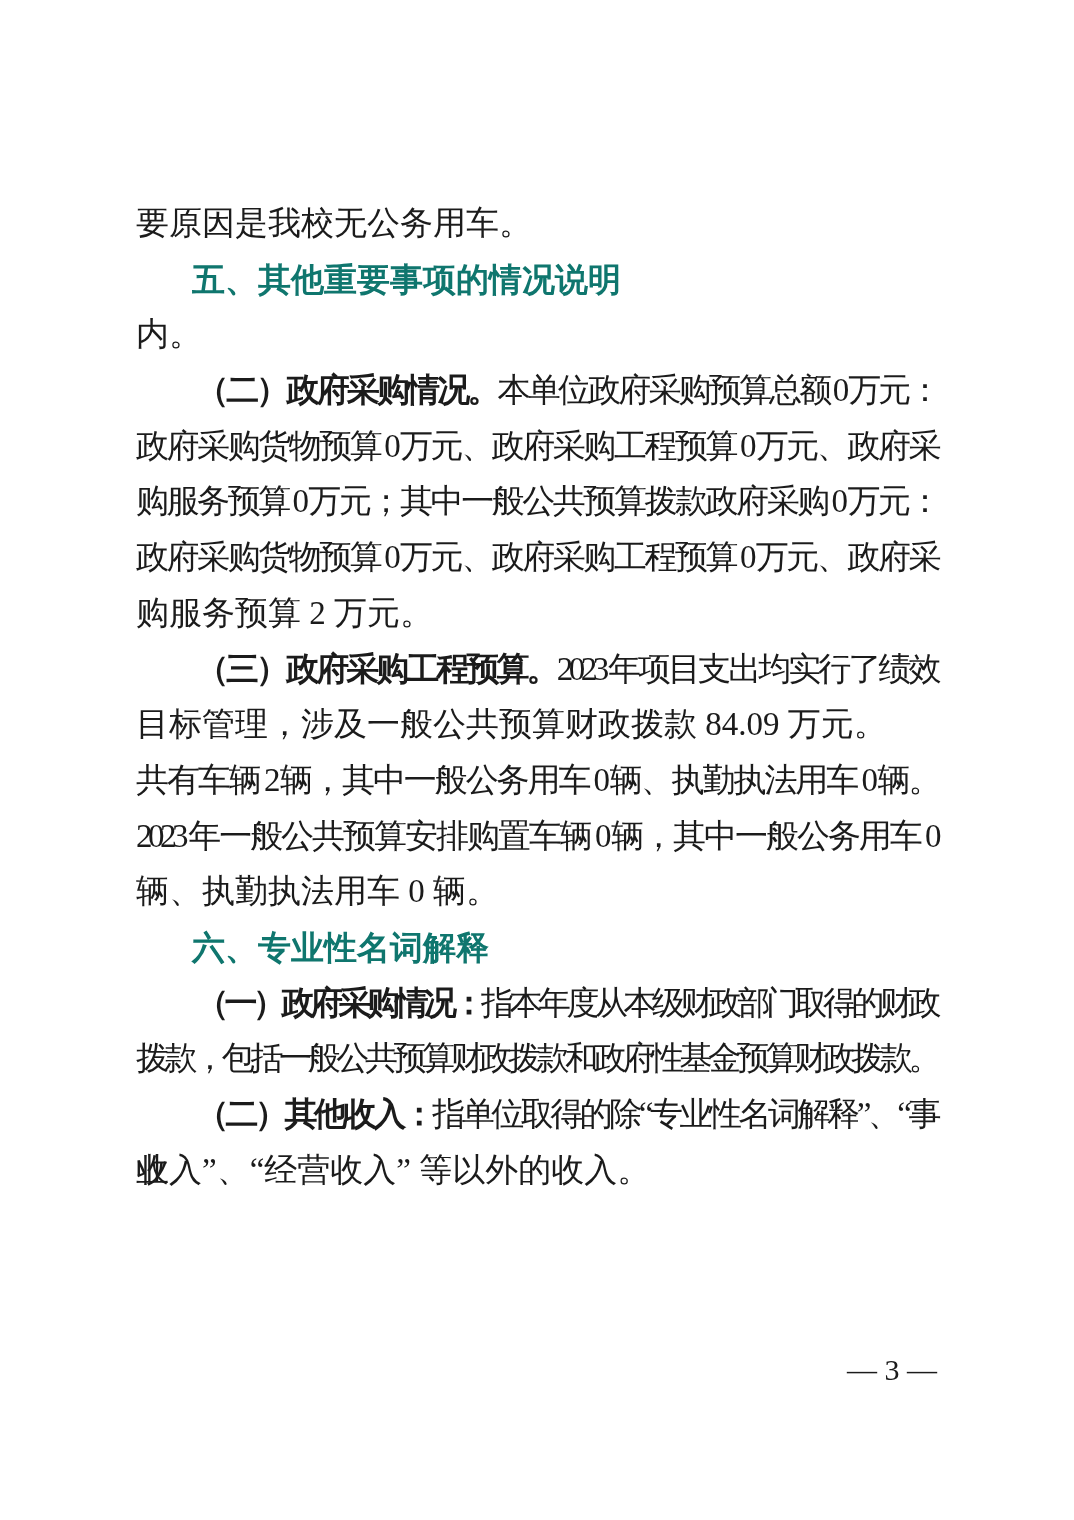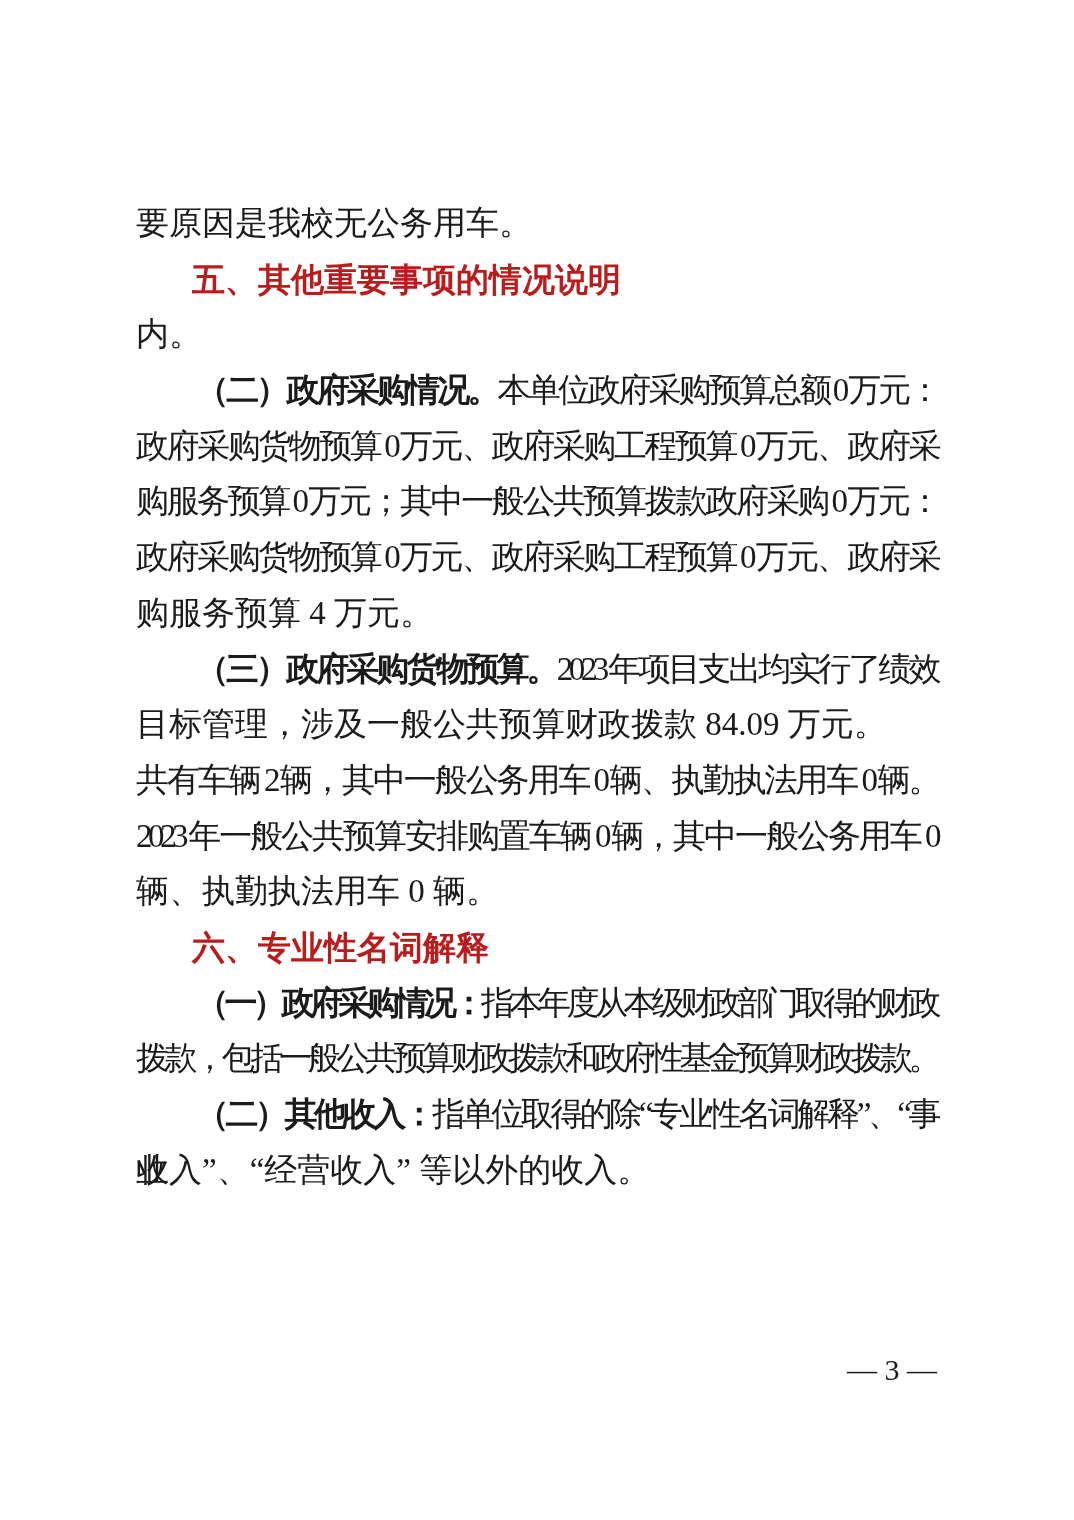--- a/index.html
+++ b/index.html
@@ -29,21 +29,21 @@
     white-space: pre-wrap;
     overflow: visible;
   }
   .line.body {
     font-family: "Liberation Serif", "DejaVu Serif", serif;
     font-weight: 400;
   }
   .line.heading {
     font-family: "Liberation Sans", "DejaVu Sans", sans-serif;
     font-weight: 700;
-    color: #b91c1c;
+    color: #0f766e;
   }
   .line.indent {
     text-indent: 60px;
   }
   .line.heading.indent {
     text-indent: 56px;
   }
   .line.justify {
     text-align: justify;
     text-align-last: justify;
@@ -70,22 +70,22 @@
 
 <div class="page">
   <div class="doc-body">
       <div class="line body"><span class="seg">要原因是我校无公务用车。</span></div>
       <div class="line heading indent"><span class="seg bold">五、其他重要事项的情况说明</span></div>
       <div class="line body"><span class="seg">内。</span></div>
       <div class="line body indent justify"><span class="seg bold">（二）政府采购情况。</span><span class="seg">本单位政府采购预算总额 0 万元：</span></div>
       <div class="line body justify"><span class="seg">政府采购货物预算 0 万元、政府采购工程预算 0 万元、政府采</span></div>
       <div class="line body justify"><span class="seg">购服务预算 0 万元；其中一般公共预算拨款政府采购 0 万元：</span></div>
       <div class="line body justify"><span class="seg">政府采购货物预算 0 万元、政府采购工程预算 0 万元、政府采</span></div>
-      <div class="line body"><span class="seg">购服务预算 4 万元。</span></div>
-      <div class="line body indent justify"><span class="seg bold">（三）政府采购货物预算。</span><span class="seg">2023 年项目支出均实行了绩效</span></div>
+      <div class="line body"><span class="seg">购服务预算 2 万元。</span></div>
+      <div class="line body indent justify"><span class="seg bold">（三）政府采购工程预算。</span><span class="seg">2023 年项目支出均实行了绩效</span></div>
       <div class="line body"><span class="seg">目标管理，涉及一般公共预算财政拨款 84.09 万元。</span></div>
       <div class="line body justify"><span class="seg">共有车辆 2 辆，其中一般公务用车 0 辆、执勤执法用车 0 辆。</span></div>
       <div class="line body justify"><span class="seg">2023 年一般公共预算安排购置车辆 0 辆，其中一般公务用车 0</span></div>
       <div class="line body"><span class="seg">辆、执勤执法用车 0 辆。</span></div>
       <div class="line heading indent"><span class="seg bold">六、专业性名词解释</span></div>
       <div class="line body indent justify"><span class="seg bold">（一）政府采购情况：</span><span class="seg">指本年度从本级财政部门取得的财政</span></div>
       <div class="line body justify"><span class="seg">拨款，包括一般公共预算财政拨款和政府性基金预算财政拨款。</span></div>
       <div class="line body indent justify"><span class="seg bold">（二）其他收入：</span><span class="seg">指单位取得的除“专业性名词解释”、“事业</span></div>
       <div class="line body"><span class="seg">收入”、“经营收入” 等以外的收入。</span></div>
     </div>

